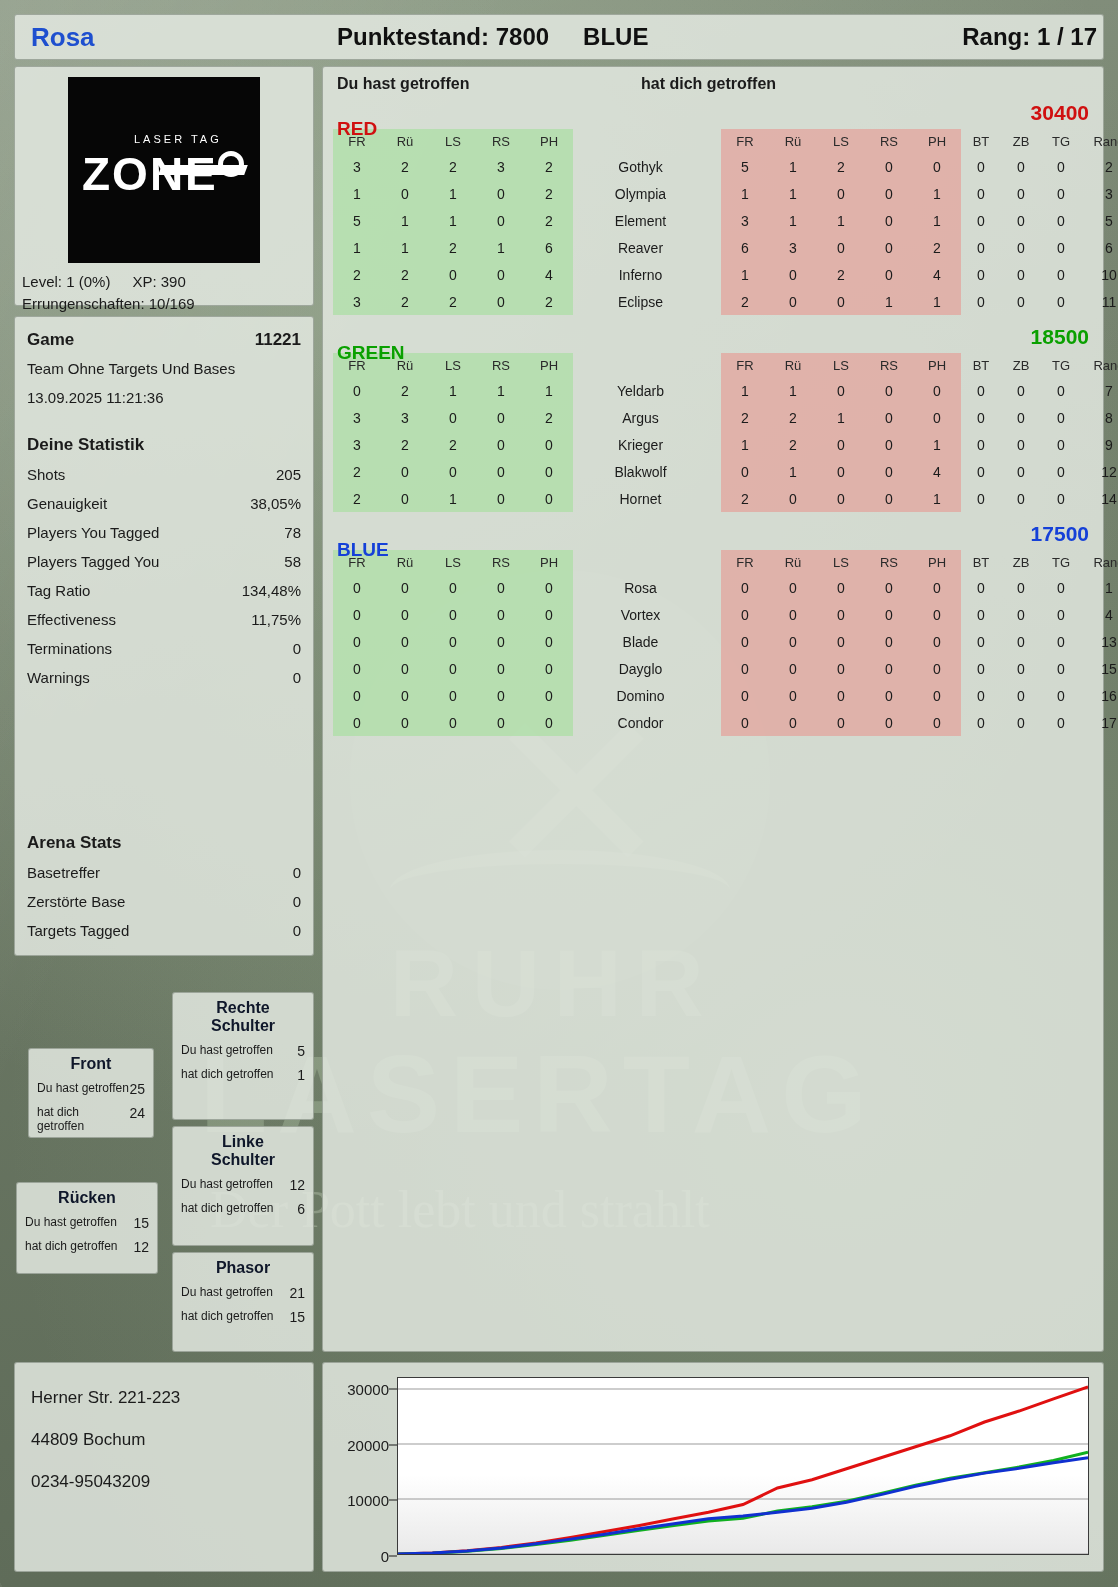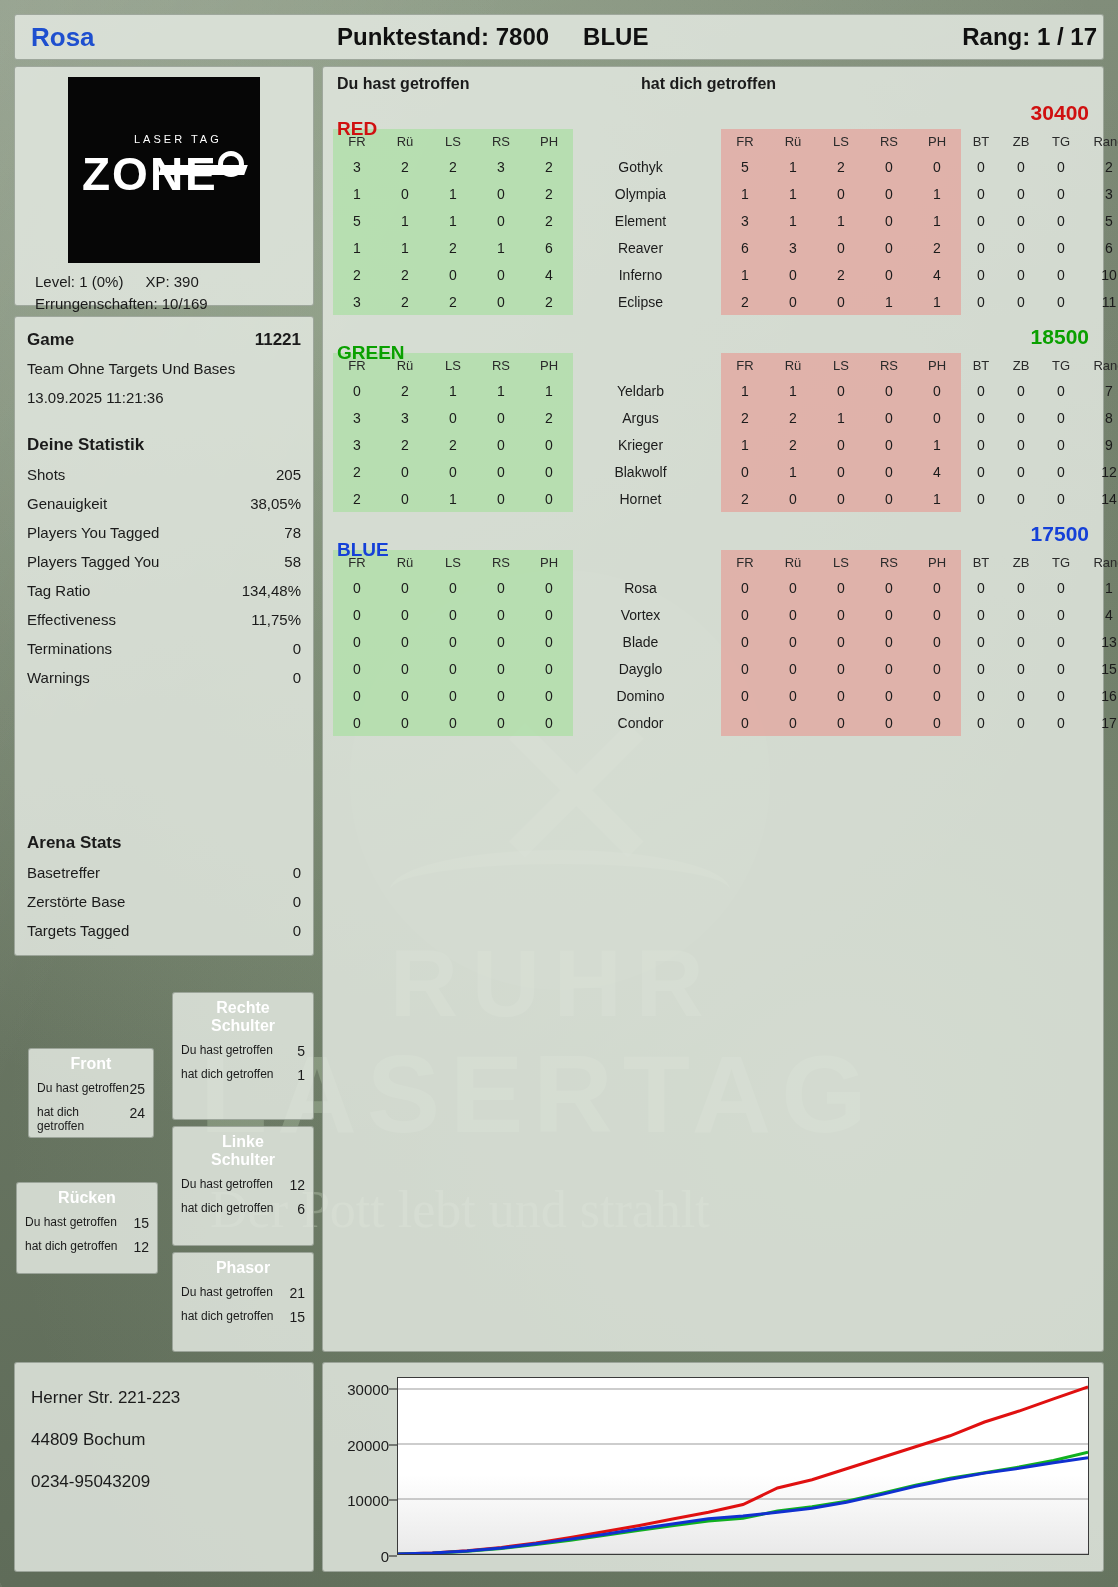--- a/index.html
+++ b/index.html
@@ -100,33 +100,33 @@
     position:absolute; left:66px; top:56px; font-size:11px; color:#fff; letter-spacing:3px;
   }
   .logo-streak{
     position:absolute; left:92px; top:88px; width:86px; height:10px;
     background:#fff; transform:skewX(-20deg);
   }
   .logo-dot{
     position:absolute; left:150px; top:74px; width:26px; height:26px;
     border-radius:50%; border:5px solid #fff;
   }
-  .pc-line{ padding:0 20px; font-size:15px; color:#1b1b1b; line-height:22px;}
+  .pc-line{ padding:0 7px; font-size:15px; color:#1b1b1b; line-height:22px;}
   .pc-line span.sep{ display:inline-block; width:22px;}
 
   #game-panel { left:14px; top:316px; width:300px; height:640px; padding:8px 12px 10px; }
   .row{ display:flex; justify-content:space-between; font-size:15px; color:#1b1b1b; line-height:29px;}
   .row.head{ font-weight:bold; font-size:17px; }
   .sect-title{ font-weight:bold; font-size:17px; color:#1b1b1b; margin-top:18px; line-height:30px;}
   .plain{ font-size:15px; color:#1b1b1b; line-height:29px;}
   .spacer-arena{ height:118px; }
 
   
   .bp { position:absolute; background:rgba(226,232,224,0.86); border:1px solid rgba(120,130,118,0.6); border-radius:3px; z-index:3;}
-  .bp .bp-title{ text-align:center; font-weight:bold; font-size:16px; color:#ffffff; padding:6px 16px 4px;}
+  .bp .bp-title{ text-align:center; font-weight:bold; font-size:16px; color:#0f172a; padding:6px 16px 4px;}
   .bp .bp-row{ display:flex; justify-content:space-between; font-size:12px; color:#1b1b1b; padding:4px 8px 4px 8px;}
   .bp .bp-row .v{ font-size:14px; }
   #bp-right-shoulder{ left:172px; top:992px; width:142px; height:128px;}
   #bp-front{ left:28px; top:1048px; width:126px; height:90px; }
   #bp-left-shoulder{ left:172px; top:1126px; width:142px; height:120px;}
   #bp-back{ left:16px; top:1182px; width:142px; height:92px;}
   #bp-phasor{ left:172px; top:1252px; width:142px; height:100px;}
 
   
   #address { left:14px; top:1362px; width:300px; height:210px; padding:14px 16px;}

